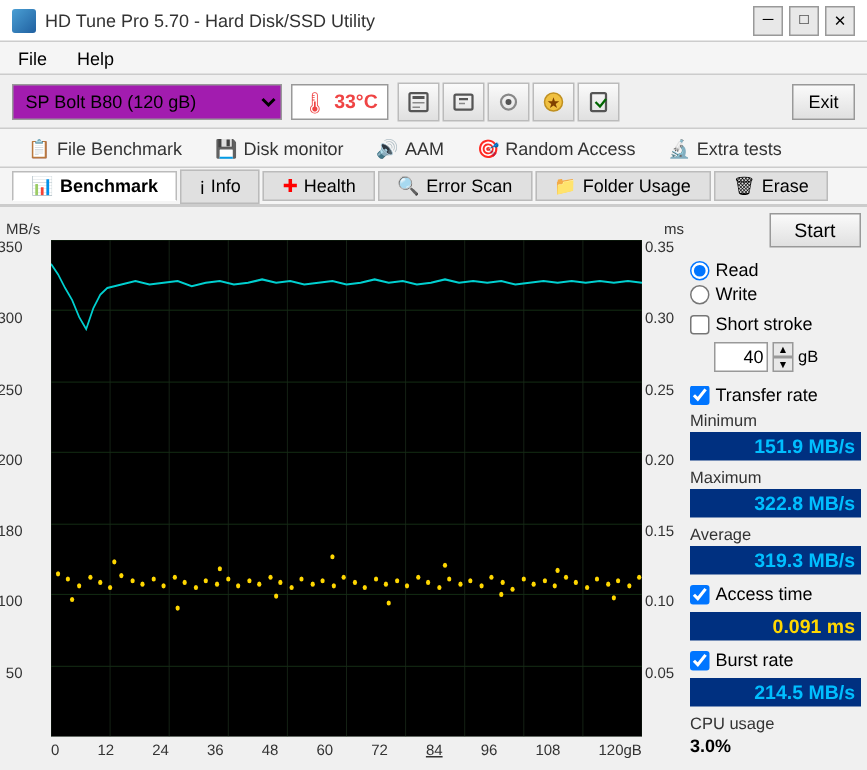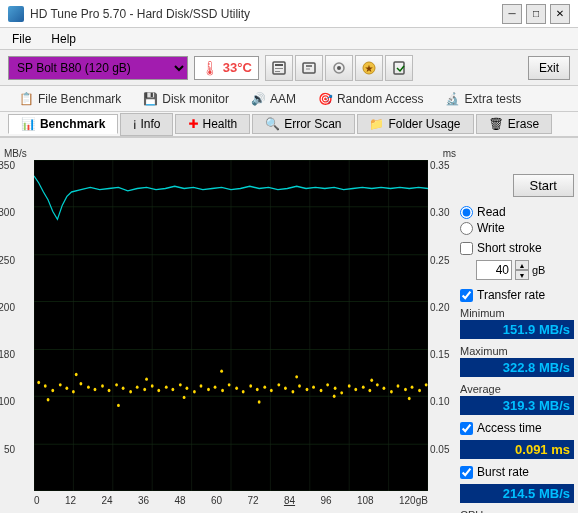--- a/index.html
+++ b/index.html
@@ -34,21 +34,21 @@
 
     
     .nav-row2 { background: #f5f5f5; display: flex; align-items: center; padding: 3px 8px; border-bottom: 2px solid #ccc; height: 26px; gap: 0; }
     .nav-tab { display: flex; align-items: center; gap: 4px; padding: 2px 12px; font-size: 12px; cursor: pointer; border: 1px solid #bbb; background: #e0e0e0; margin-right: 2px; }
     .nav-tab.active { background: white; border-bottom: 1px solid white; font-weight: bold; }
 
     
     .main { display: flex; height: calc(513px - 28px - 22px - 36px - 26px - 26px); background: #f0f0f0; }
 
     
-    .right-panel { width: 120px; display: flex; flex-direction: column; padding: 4px 4px 4px 2px; gap: 2px; margin-top: 32px; }
+    .right-panel { width: 120px; display: flex; flex-direction: column; padding: 4px 4px 4px 2px; gap: 2px; }
     .start-btn { background: linear-gradient(to bottom, #fafafa, #e0e0e0); border: 1px solid #999; padding: 3px 16px; font-size: 13px; cursor: pointer; align-self: flex-end; margin-bottom: 6px; }
     .radio-group { display: flex; flex-direction: column; gap: 2px; margin-bottom: 4px; }
     .radio-item { display: flex; align-items: center; gap: 4px; font-size: 12px; }
     .radio-item input[type=radio] { margin: 0; }
     .checkbox-item { display: flex; align-items: center; gap: 4px; font-size: 12px; margin-bottom: 3px; }
     .checkbox-item input[type=checkbox] { margin: 0; }
     .spinbox-row { display: flex; align-items: center; gap: 3px; margin-bottom: 6px; margin-left: 16px; }
     .spinbox { width: 36px; height: 20px; border: 1px solid #999; text-align: right; font-size: 12px; padding: 1px 2px; }
     .spinbox-btns { display: flex; flex-direction: column; }
     .spin-btn { width: 14px; height: 10px; border: 1px solid #999; background: #e8e8e8; font-size: 7px; line-height: 1; cursor: pointer; display: flex; align-items: center; justify-content: center; }

